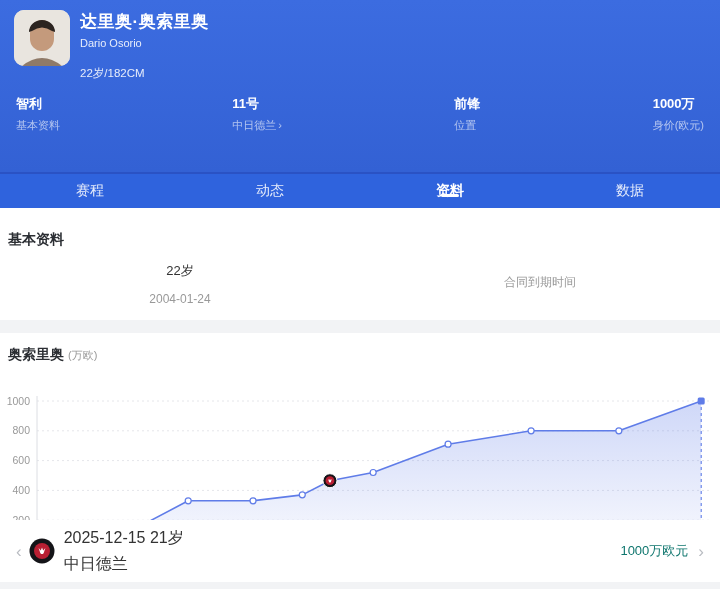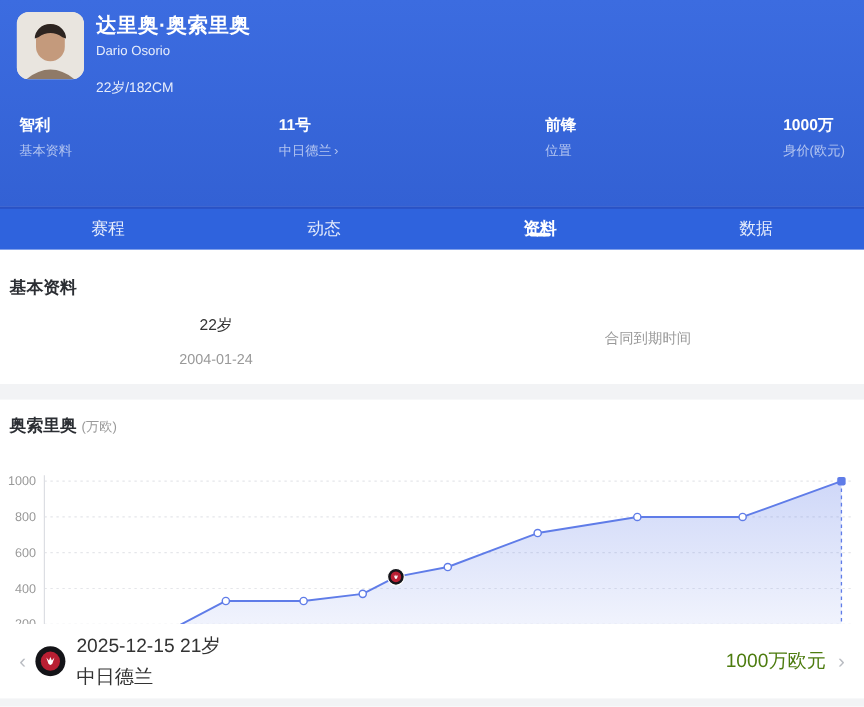--- a/index.html
+++ b/index.html
@@ -71,21 +71,21 @@
   
   .footer{
     position:absolute;left:0;right:0;bottom:7px;height:62px;
     display:flex;align-items:center;padding:0 16px;box-sizing:border-box;background:#fff;
   }
   .chev{color:#b9bcc2;font-size:17px;line-height:1;cursor:pointer;user-select:none;}
   .club-logo{margin:0 9px 0 7px;display:flex;}
   .f-text{font-size:16px;color:#333;}
   .f-text .f-date{margin-bottom:5px;}
   .f-spacer{flex:1;}
-  .f-val{font-size:16px;color:#4d7c0f;margin-right:10px;}
+  .f-val{font-size:13px;color:#0f766e;margin-right:10px;}
   .bottom-band{position:absolute;left:0;bottom:0;width:100%;height:7px;background:var(--divider,#f2f3f5);}
 </style>
 </head>
 <body>
 
 <div class="page">
 
   <header class="hero">
     <div class="hero-top">
       <div class="avatar">

